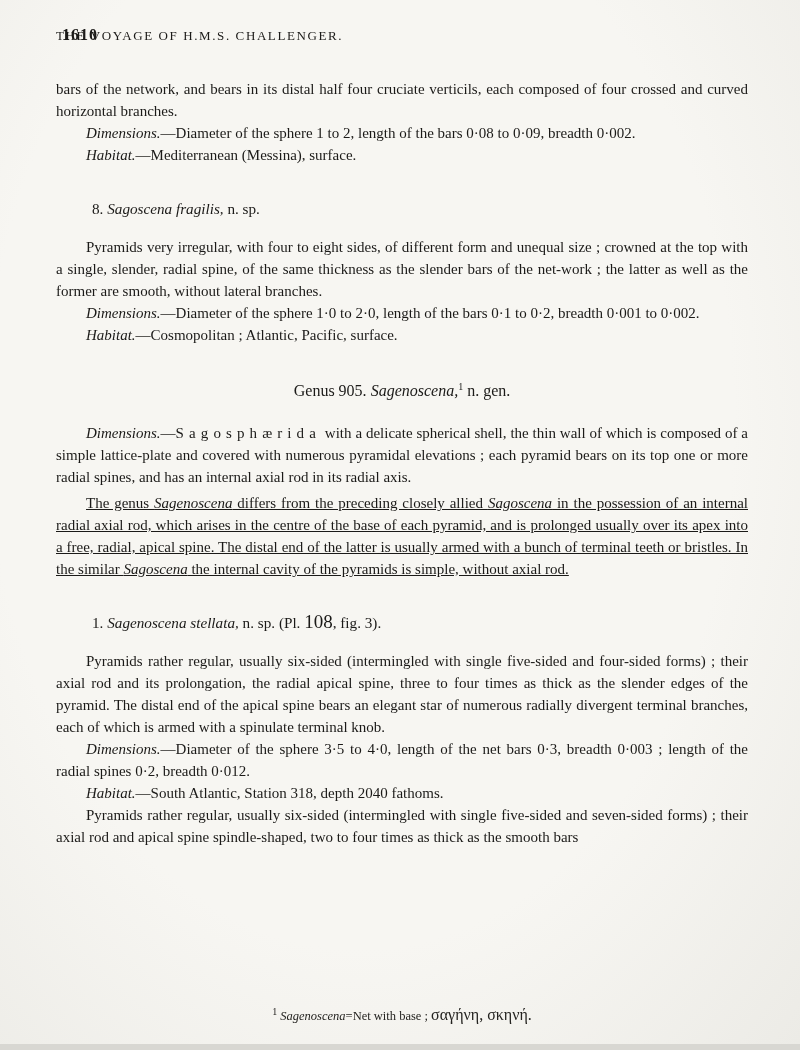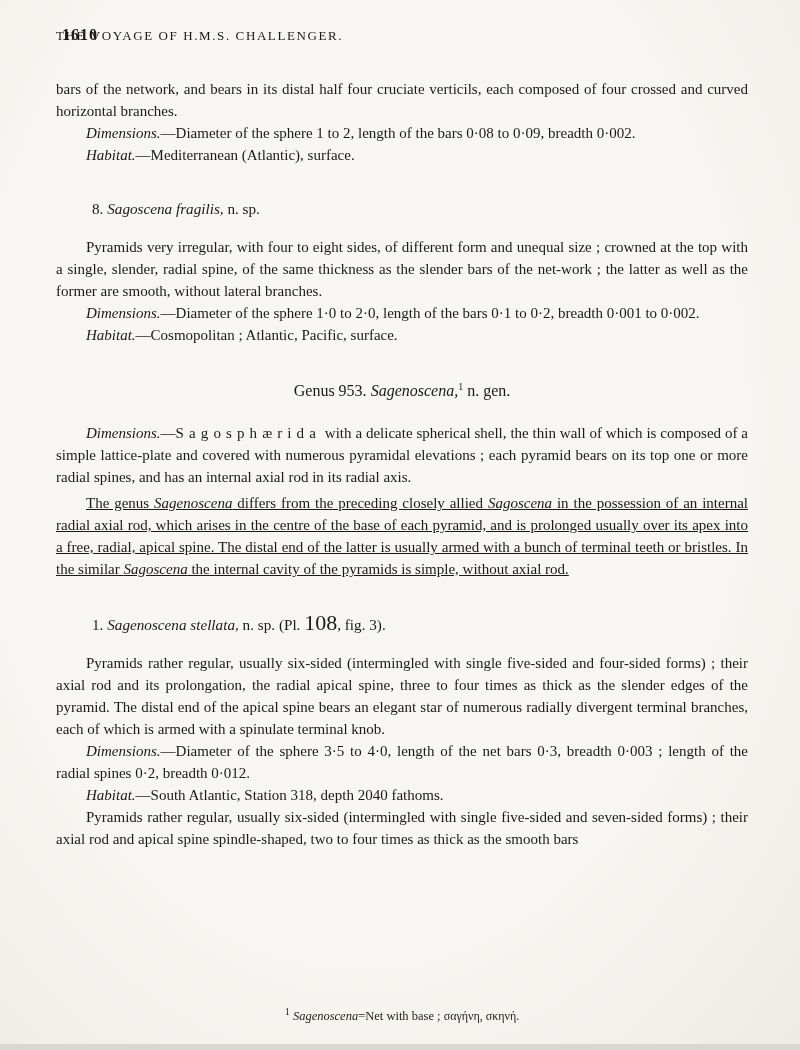--- a/index.html
+++ b/index.html
@@ -54,54 +54,54 @@
     text-indent: 0;
   }
   .genus-heading {
     margin: 34px 0 20px 0;
     text-align: center;
     font-size: 16px;
     text-indent: 0;
   }
   .italic { font-style: italic; }
   .spaced { letter-spacing: 0.34em; }
-  .plate-num { font-size: 22px; line-height: 1; }
+  .plate-num { font-size: 19px; line-height: 1; }
   sup { font-size: 10px; vertical-align: super; line-height: 0; }
   .footnote {
     flex: 0 0 auto;
     margin-top: auto;
     text-align: center;
     font-size: 12.5px;
     padding-bottom: 6px;
     color: #242320;
   }
-  .footnote .greek { font-size: 12px; }
+  .footnote .greek { font-size: 16px; }
 </style>
 </head>
 <body>
 
 <div class="page">
 
   <header class="running-head">
     <span class="page-number">1610</span>
     <span class="running-title">THE VOYAGE OF H.M.S. CHALLENGER.</span>
   </header>
 
   <main>
 
     <p class="body-text no-indent">bars of the network, and bears in its distal half four cruciate verticils, each composed of four crossed and curved horizontal branches.</p>
     <p class="body-text detail"><span class="italic">Dimensions.</span><span>—Diameter of the sphere 1 to 2, length of the bars 0·08 to 0·09, breadth 0·002.</span></p>
-    <p class="body-text detail"><span class="italic">Habitat.</span><span>—Mediterranean (Atlantic), surface.</span></p>
+    <p class="body-text detail"><span class="italic">Habitat.</span><span>—Mediterranean (Messina), surface.</span></p>
 
     <p class="body-text species-heading"><span>8. </span><span class="italic">Sagoscena fragilis,</span><span> n. sp.</span></p>
     <p class="body-text para">Pyramids very irregular, with four to eight sides, of different form and unequal size ; crowned at the top with a single, slender, radial spine, of the same thickness as the slender bars of the net-work ; the latter as well as the former are smooth, without lateral branches.</p>
     <p class="body-text detail"><span class="italic">Dimensions.</span><span>—Diameter of the sphere 1·0 to 2·0, length of the bars 0·1 to 0·2, breadth 0·001 to 0·002.</span></p>
     <p class="body-text detail"><span class="italic">Habitat.</span><span>—Cosmopolitan ; Atlantic, Pacific, surface.</span></p>
 
-    <p class="body-text genus-heading"><span>Genus 953. </span><span class="italic">Sagenoscena,</span><sup>1</sup><span> n. gen.</span></p>
+    <p class="body-text genus-heading"><span>Genus 905. </span><span class="italic">Sagenoscena,</span><sup>1</sup><span> n. gen.</span></p>
 
     <p class="body-text para"><span class="italic">Dimensions.</span><span>—</span><span class="spaced">Sagosphærida</span><span> with a delicate spherical shell, the thin wall of which is composed of a simple lattice-plate and covered with numerous pyramidal elevations ; each pyramid bears on its top one or more radial spines, and has an internal axial rod in its radial axis.</span></p>
 
     <p class="body-text para block-gap"><span>The genus </span><span class="italic">Sagenoscena</span><span> differs from the preceding closely allied </span><span class="italic">Sagoscena</span><span> in the possession of an internal radial axial rod, which arises in the centre of the base of each pyramid, and is prolonged usually over its apex into a free, radial, apical spine. The distal end of the latter is usually armed with a bunch of terminal teeth or bristles. In the similar </span><span class="italic">Sagoscena</span><span> the internal cavity of the pyramids is simple, without axial rod.</span></p>
 
     <p class="body-text species-heading"><span>1. </span><span class="italic">Sagenoscena stellata,</span><span> n. sp. (Pl. </span><span class="plate-num">108</span><span>, fig. 3).</span></p>
     <p class="body-text para">Pyramids rather regular, usually six-sided (intermingled with single five-sided and four-sided forms) ; their axial rod and its prolongation, the radial apical spine, three to four times as thick as the slender edges of the pyramid.  The distal end of the apical spine bears an elegant star of numerous radially divergent terminal branches, each of which is armed with a spinulate terminal knob.</p>
     <p class="body-text detail"><span class="italic">Dimensions.</span><span>—Diameter of the sphere 3·5 to 4·0, length of the net bars 0·3, breadth 0·003 ; length of the radial spines 0·2, breadth 0·012.</span></p>
     <p class="body-text detail"><span class="italic">Habitat.</span><span>—South Atlantic, Station 318, depth 2040 fathoms.</span></p>
 

